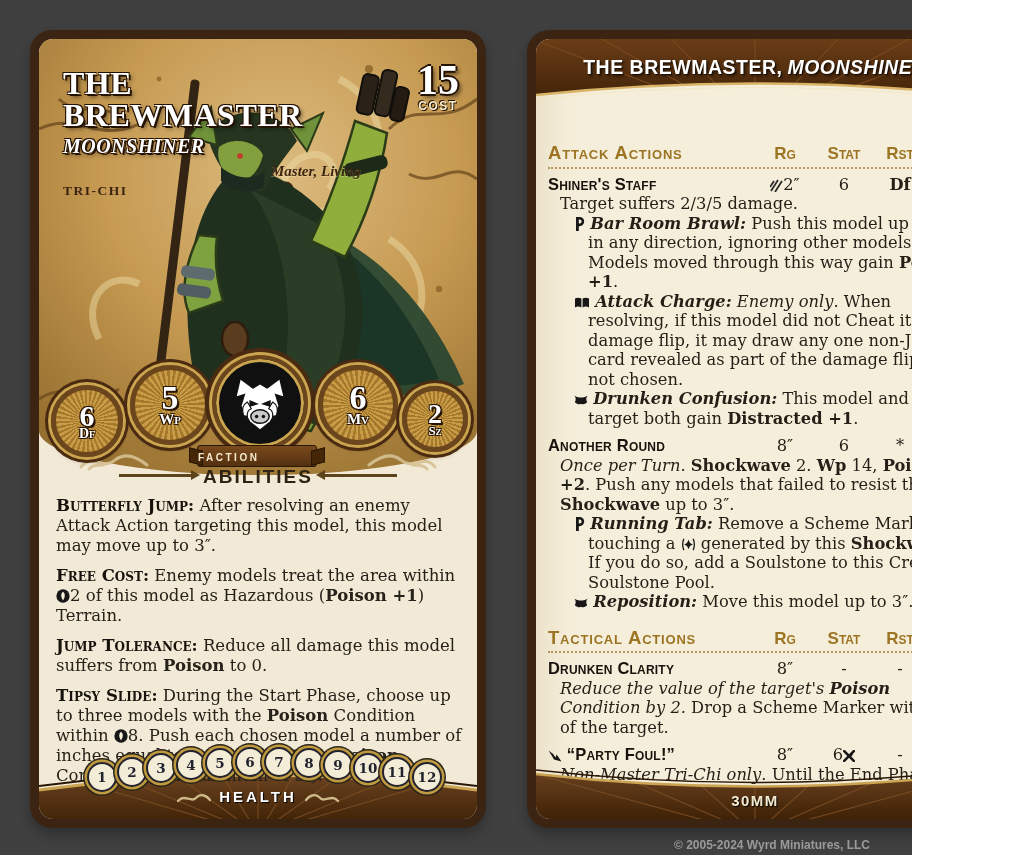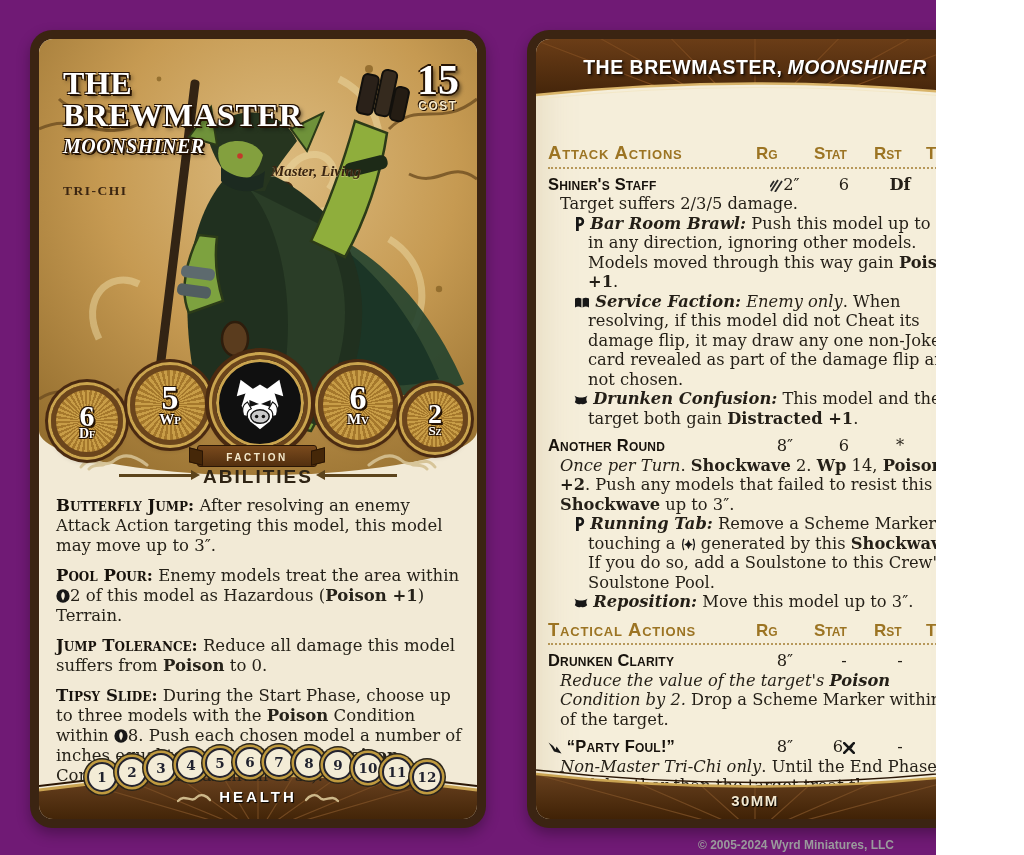--- a/index.html
+++ b/index.html
@@ -1,17 +1,17 @@
 <!DOCTYPE html>
 <html><head>
 <meta charset="utf-8">
 <style>
   html,body{margin:0;padding:0;background:#fff;}
-  .stage{position:relative;width:912px;height:855px;background:#701a75;overflow:hidden;
-         font-family:"DejaVu Serif",serif;padding-left:24px;}
+  .stage{position:relative;width:912px;height:855px;background:#404040;overflow:hidden;
+         font-family:"DejaVu Serif",serif;}
   
   .card{position:absolute;top:30px;width:456px;height:798px;background:#3b2412;
         border-radius:22px;box-shadow:0 6px 14px rgba(0,0,0,.30);}
   .card-in{position:absolute;inset:9px;border-radius:14px;overflow:hidden;background:#f2ead6;}
   .card.left{left:30px;}
   .card.right{left:527px;}
   .card.right .card-in{background:#f5eeda;box-shadow:inset 0 0 40px rgba(170,140,80,.25);}
 
   
   .art{position:absolute;top:0;left:0;width:438px;height:436px;
@@ -48,21 +48,21 @@
   .s-df{left:12px;top:346px;width:62px;height:62px;}  .s-df .sv{font-size:30px} .s-df .sl{font-size:14px}
   .s-wp{left:91px;top:326px;width:70px;height:70px;}  .s-wp .sv{font-size:34px} .s-wp .sl{font-size:15px}
   .s-mv{left:279px;top:326px;width:70px;height:70px;} .s-mv .sv{font-size:34px} .s-mv .sl{font-size:15px}
   .s-sz{left:363px;top:347px;width:56px;height:56px;} .s-sz .sv{font-size:28px} .s-sz .sl{font-size:13px}
   .fbadge{position:absolute;left:173px;top:316px;width:88px;height:88px;border-radius:50%;z-index:7;
           background:#101010;border:4px solid #6b451c;
           box-shadow:0 0 0 3px #caa44e,0 0 0 7px #4a2a11,inset 0 0 0 3px #caa44e,0 3px 7px rgba(0,0,0,.5);
           display:flex;align-items:center;justify-content:center;}
   .ribbon{position:absolute;left:158px;top:406px;width:118px;height:20px;z-index:8;
           background:linear-gradient(#7a4a1d,#53300f);border:1.5px solid #2a1605;border-radius:3px;
-          text-align:center;}
+          text-align:left;}
   .ribbon::before,.ribbon::after{content:"";position:absolute;top:3px;width:12px;height:13px;
           background:#452708;border:1px solid #2a1605;z-index:-1;}
   .ribbon::before{left:-9px;transform:skewY(14deg);} .ribbon::after{right:-9px;transform:skewY(-14deg);}
   .ribbon span{font-family:"Liberation Sans",sans-serif;font-weight:bold;font-size:10px;color:#f4e9cc;
           letter-spacing:2.5px;line-height:18px;text-transform:uppercase;}
 
   
   .curl{position:absolute;z-index:5;opacity:.9;}
   .curl.cl{left:40px;top:412px;} .curl.cr{left:328px;top:412px;transform:scaleX(-1);}
   .ab-head{position:absolute;top:427px;left:0;width:438px;text-align:center;z-index:6;}
@@ -102,24 +102,24 @@
           color:#fff;font-family:"Liberation Sans",sans-serif;font-weight:bold;font-size:19.5px;
           text-transform:uppercase;letter-spacing:.5px;
           text-shadow:1px 1px 0 #1d0f03,2px 2px 3px rgba(0,0,0,.6);}
   .rtitle .it{font-style:italic;margin-left:5px;}
   .rcontent{position:absolute;top:74px;left:12px;right:10px;bottom:62px;z-index:2;
             padding-top:30px;font-size:16.3px;line-height:19.5px;color:#241f17;}
   .sechead{display:flex;align-items:baseline;}
   .sechead .sname{flex:1;font-family:"Liberation Sans",sans-serif;font-weight:bold;font-variant:small-caps;
                   font-size:18.5px;color:#9c7423;letter-spacing:.8px;}
   .sechead .col{font-family:"Liberation Sans",sans-serif;font-weight:bold;font-variant:small-caps;
-                font-size:17px;color:#9c7423;text-align:left;}
+                font-size:17px;color:#9c7423;text-align:center;}
   .c1{width:58px}.c2{width:60px}.c3{width:52px}.c4{width:38px}
   .rule{border-top:2.5px dotted rgba(156,116,35,.7);margin:3px 0 6px;}
-  .sec2{margin-top:8px;}
+  .sec2{margin-top:16px;}
   .action{margin-top:8px;}
   .arow{display:flex;align-items:baseline;}
   .aname-r{flex:1;font-family:"Liberation Sans",sans-serif;font-weight:bold;font-variant:small-caps;
            font-size:16.5px;color:#17120c;letter-spacing:.2px;}
   .cell{text-align:center;font-size:16.3px;color:#241f17;}
   .adesc{margin:0;padding-left:12px;}
   .trigger{margin:0;padding-left:40px;text-indent:-14px;}
   .tname{font-style:italic;font-weight:bold;}
   .rfooter{position:absolute;left:0;bottom:0;width:438px;z-index:3;}
   .rsize{position:absolute;bottom:10px;left:0;width:438px;text-align:center;z-index:4;color:#f4ead2;
@@ -264,21 +264,21 @@
       </svg>
       <svg class="curl cr" width="70" height="22" viewBox="0 0 70 22">
         <path d="M2 16 C12 2 24 20 36 9 C46 1 58 6 68 14 M10 18 C16 12 22 16 26 13" fill="none" stroke="#d5c193" stroke-width="3" stroke-linecap="round"></path>
       </svg>
 
       <div class="ab-head">
         <span class="dash dl"></span><span class="ab-title">Abilities</span><span class="dash dr"></span>
       </div>
       <div class="abilities">
         <p class="ability"><span class="aname-l">Butterfly Jump:</span> <span>After resolving an enemy Attack Action targeting this model, this model may move up to 3″.</span></p>
-        <p class="ability"><span class="aname-l">Pool Pour:</span> <span>Enemy models treat the area within <span class="ic"><svg width="14" height="14" viewBox="0 0 16 16">
+        <p class="ability"><span class="aname-l">Free Cost:</span> <span>Enemy models treat the area within <span class="ic"><svg width="14" height="14" viewBox="0 0 16 16">
                   <circle cx="8" cy="8" r="7.6" fill="#171717"></circle>
                   <path d="M8 3.2 C10.6 5.4 10.8 8.6 8 13 C5.2 8.6 5.4 5.4 8 3.2 Z" fill="#f6efdc"></path>
                 </svg></span>2 of this model as Hazardous (<b>Poison +1</b>) Terrain.</span></p>
         <p class="ability"><span class="aname-l">Jump Tolerance:</span> <span>Reduce all damage this model suffers from <b>Poison</b> to 0.</span></p>
         <p class="ability"><span class="aname-l">Tipsy Slide:</span> <span>During the Start Phase, choose up to three models with the <b>Poison</b> Condition within <span class="ic"><svg width="14" height="14" viewBox="0 0 16 16">
                   <circle cx="8" cy="8" r="7.6" fill="#171717"></circle>
                   <path d="M8 3.2 C10.6 5.4 10.8 8.6 8 13 C5.2 8.6 5.4 5.4 8 3.2 Z" fill="#f6efdc"></path>
                 </svg></span>8. Push each chosen model a number of inches equal to the value of their <b>Poison</b> Condition (to a maximum of 3″).</span></p>
       </div>
 
@@ -382,21 +382,21 @@
             <span class="cell c3"><b>Df</b></span>
             <span class="cell c4">-</span>
           </div>
           <p class="adesc">Target suffers 2/3/5 damage.</p>
           <p class="trigger"><span><span class="ic"><svg width="11" height="14" viewBox="0 0 11 14">
                     <path d="M2 0 L5.6 0 A4.6 4.6 0 0 1 5.6 9.2 L4.8 9.2 L4.8 14 L2 14 Z M4.8 2.6 L4.8 6.6 L5.6 6.6 A2 2 0 0 0 5.6 2.6 Z" fill="#171717" fill-rule="evenodd"></path>
                   </svg></span></span> <span class="tname">Bar Room Brawl:</span> <span>Push this model up to 5″ in any direction, ignoring other models. Models moved through this way gain <b>Poison +1</b>.</span></p>
           <p class="trigger"><span><span class="ic"><svg width="16" height="12" viewBox="0 0 16 12">
                     <path d="M1 1.6 Q4.2 0 7.4 1.6 L7.4 10.4 Q4.2 8.8 1 10.4 Z" fill="#171717"></path>
                     <path d="M15 1.6 Q11.8 0 8.6 1.6 L8.6 10.4 Q11.8 8.8 15 10.4 Z" fill="#171717"></path>
-                  </svg></span></span> <span class="tname">Service Faction:</span> <span><i>Enemy only</i>. When resolving, if this model did not Cheat its damage flip, it may draw any one non-Joker card revealed as part of the damage flip and not chosen.</span></p>
+                  </svg></span></span> <span class="tname">Attack Charge:</span> <span><i>Enemy only</i>. When resolving, if this model did not Cheat its damage flip, it may draw any one non-Joker card revealed as part of the damage flip and not chosen.</span></p>
           <p class="trigger"><span><span class="ic"><svg width="14" height="11" viewBox="0 0 14 11">
                     <path d="M0.5 0.8 Q2.8 3.8 0.8 7.2 Q4 10.4 7 8.8 Q10 10.4 13.2 7.2 Q11.2 3.8 13.5 0.8 Q10 3.2 7 2.4 Q4 3.2 0.5 0.8 Z" fill="#171717"></path>
                   </svg></span></span> <span class="tname">Drunken Confusion:</span> <span>This model and the target both gain <b>Distracted +1</b>.</span></p>
         </div>
 
         <div class="action">
           <div class="arow">
             <span class="aname-r">Another Round</span>
             <span class="cell c1">8″</span>
             <span class="cell c2">6</span>

